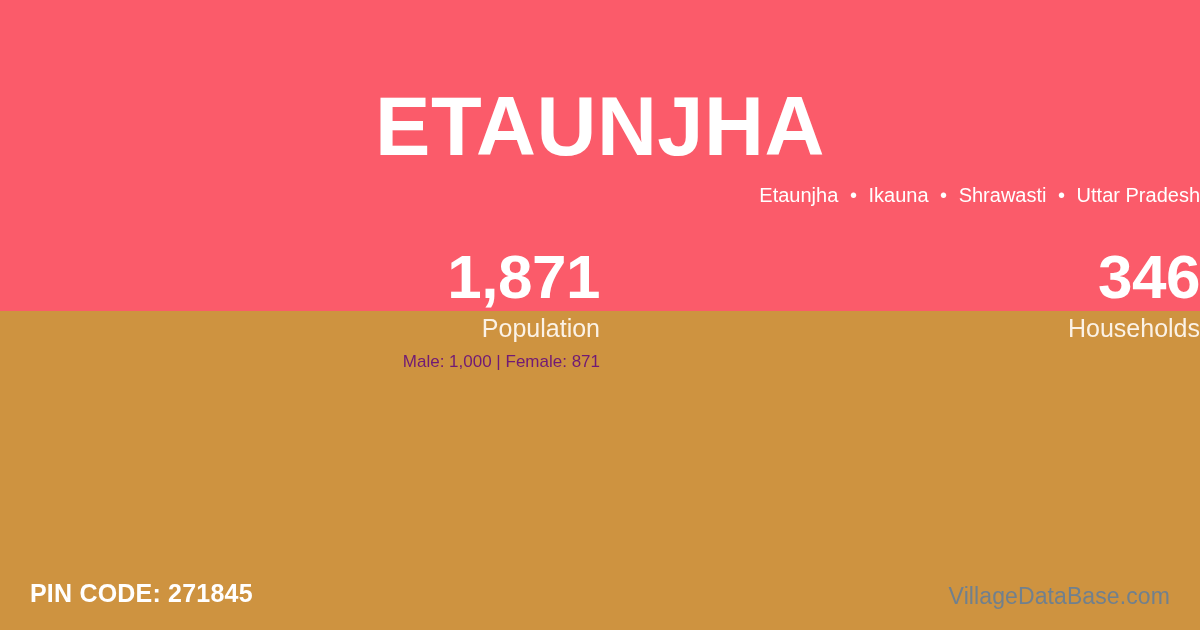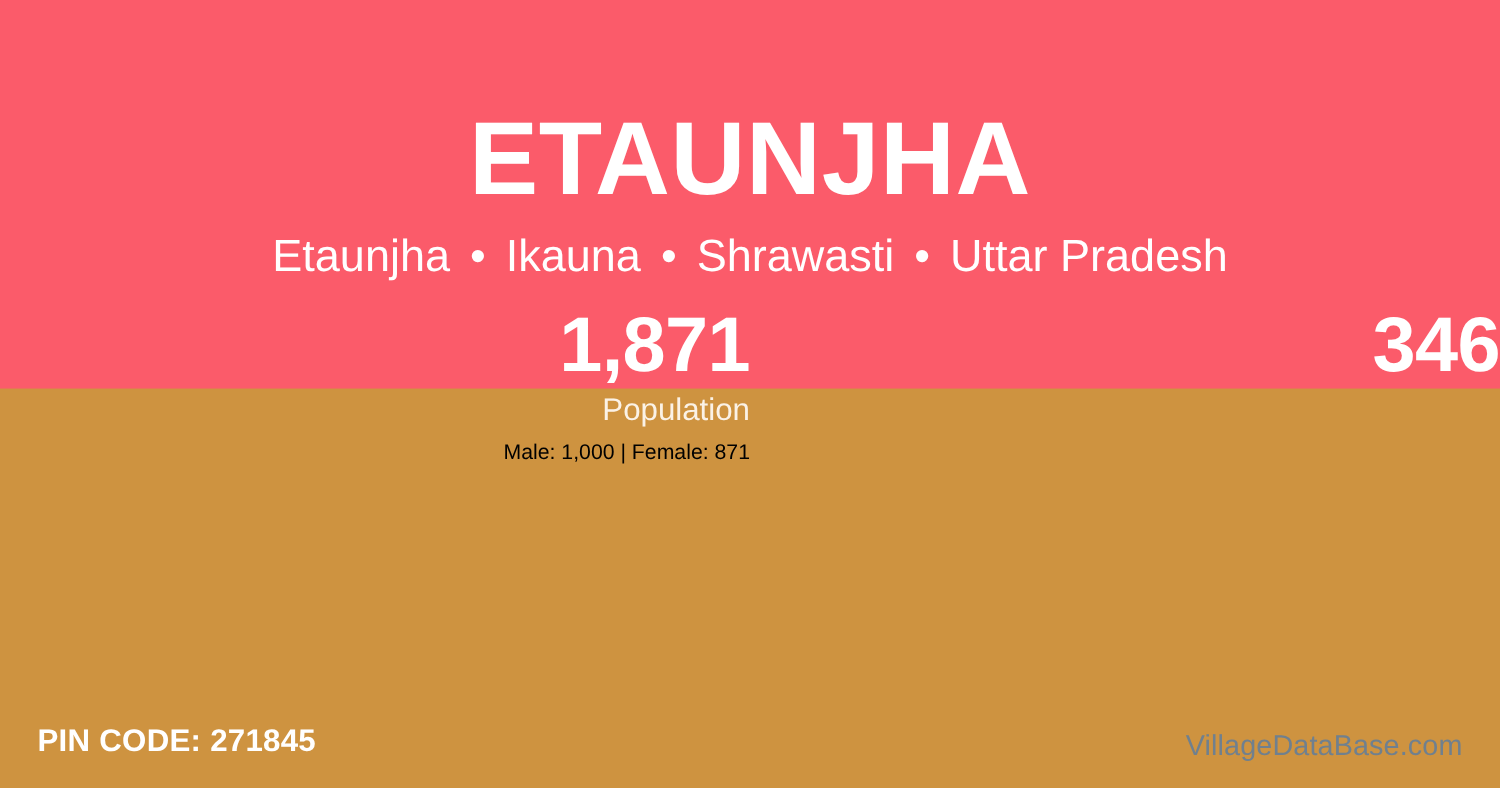--- a/index.html
+++ b/index.html
@@ -59,22 +59,22 @@
     left: 0;
     width: 1200px;
     text-align: center;
     white-space: nowrap;
   }
   .village-subtitle {
     position: absolute;
     top: 183px;
     left: 0;
     width: 1200px;
-    text-align: center;
-    font-size: 36px;
+    text-align: right;
+    font-size: 20px;
     line-height: 1.2;
     color: #ffffff;
     white-space: nowrap;
   }
   .village-subtitle .sep {
     padding: 0 6px;
     color: #ffffff;
   }
 
   
@@ -103,21 +103,21 @@
     margin-top: 2px;
     font-size: 25px;
     line-height: 30px;
     color: #FBF2E6;
     white-space: nowrap;
   }
   .stat-sub {
     margin-top: 9px;
     font-size: 17px;
     line-height: 20px;
-    color: #000000;
+    color: #701a75;
     white-space: nowrap;
   }
 
   
   .amenities {
     position: absolute;
     left: 0;
     top: 486px;
     width: 1200px;
     text-align: center;
@@ -187,20 +187,21 @@
   <div class="stats">
 
     <div class="stat">
       <div class="stat-value">1,871</div>
       <div class="stat-label">Population</div>
       <div class="stat-sub">Male: 1,000 | Female: 871</div>
     </div>
 
     <div class="stat">
       <div class="stat-value">346</div>
+      <div class="stat-label">Households</div>
     </div>
 
 
   </div>
 
 
   <div class="footer">
     <div class="pincode">PIN CODE: 271845</div>
     <div class="brand">VillageDataBase.com</div>
   </div>

